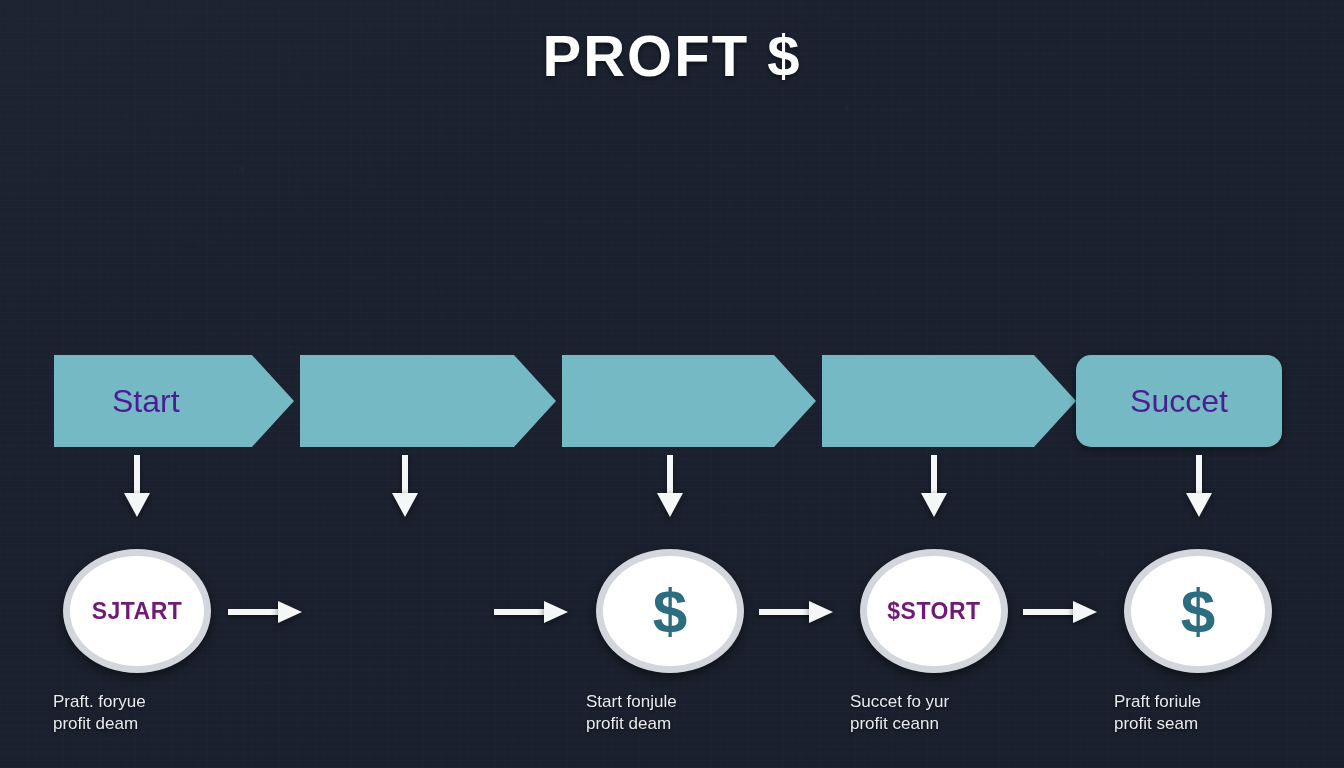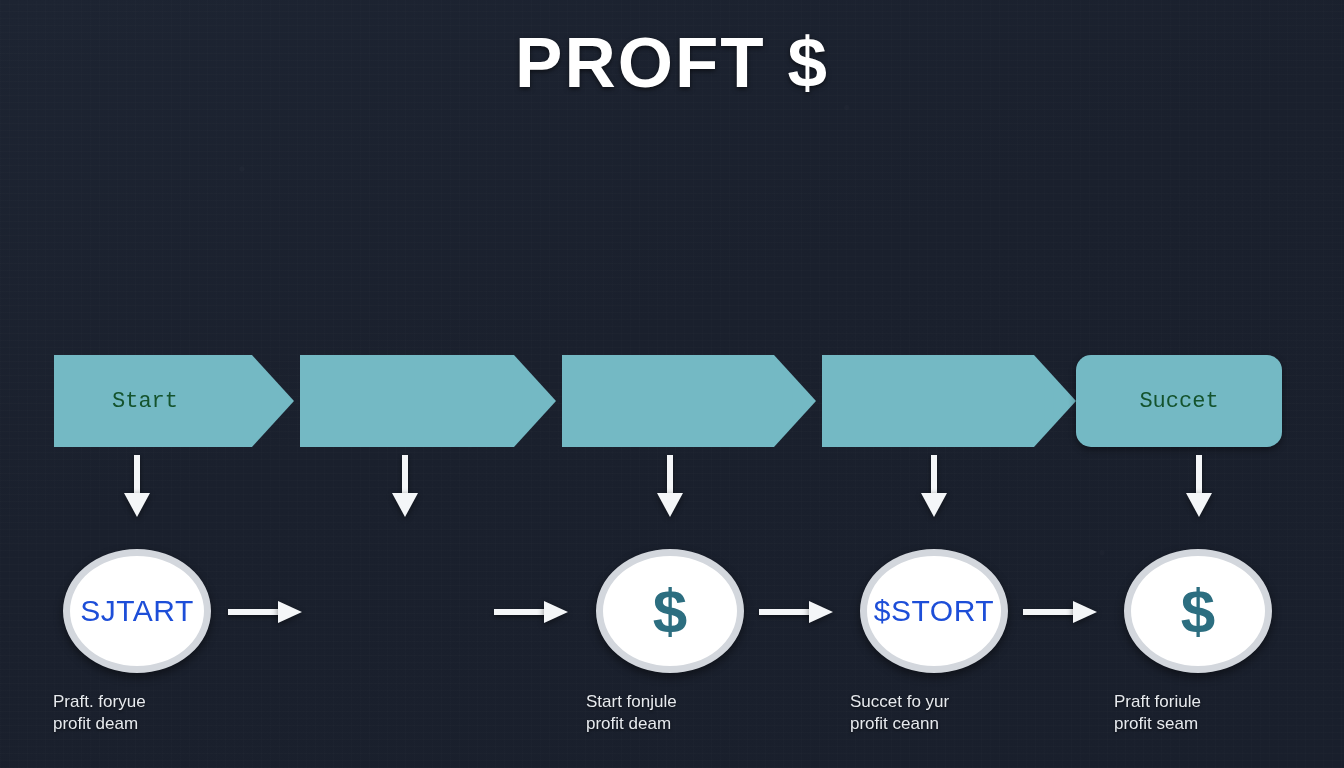--- a/index.html
+++ b/index.html
@@ -30,21 +30,21 @@
   }
 
   
   .title {
     position: absolute;
     left: 0;
     top: 22px;
     width: 1344px;
     text-align: center;
     color: #ffffff;
-    font-size: 71px;
+    font-size: 58px;
     font-weight: bold;
     letter-spacing: 2px;
     text-shadow: 0 2px 5px rgba(0,0,0,0.55);
   }
 
   
   .chevron-band {
     position: absolute;
     left: 54px;
     top: 355px;
@@ -57,25 +57,24 @@
     height: 92px;
     background: #74b9c4;
     display: flex;
     align-items: center;
     box-shadow: 0 3px 7px rgba(0,0,0,0.38);
   }
   .chev.pointed {
     clip-path: polygon(0 0, calc(100% - 42px) 0, 100% 50%, calc(100% - 42px) 100%, 0 100%);
   }
   .chev-label {
-    color: #14532d;
-    font-size: 22px;
+    color: #4c1d95;
+    font-size: 32px;
     padding-left: 58px;
     white-space: nowrap;
-    font-family: Liberation Mono, monospace;
   }
   .chev.plain .chev-label {
     padding-left: 0;
     width: 100%;
     text-align: center;
   }
 
   
   .down-arrow {
     position: absolute;
@@ -117,23 +116,23 @@
     border-radius: 50%;
     background: #ffffff;
     border: 7px solid #d3d7dd;
     box-sizing: border-box;
     display: flex;
     align-items: center;
     justify-content: center;
     box-shadow: 0 4px 10px rgba(0,0,0,0.45);
   }
   .circle-text {
-    font-size: 30px;
-    font-weight: normal;
-    color: #1d4ed8;
+    font-size: 23px;
+    font-weight: bold;
+    color: #701a75;
     letter-spacing: 0.5px;
     white-space: nowrap;
   }
   .circle-text.money {
     color: #2c6e80;
     font-size: 62px;
     font-weight: bold;
     letter-spacing: 0;
     line-height: 1;
   }

